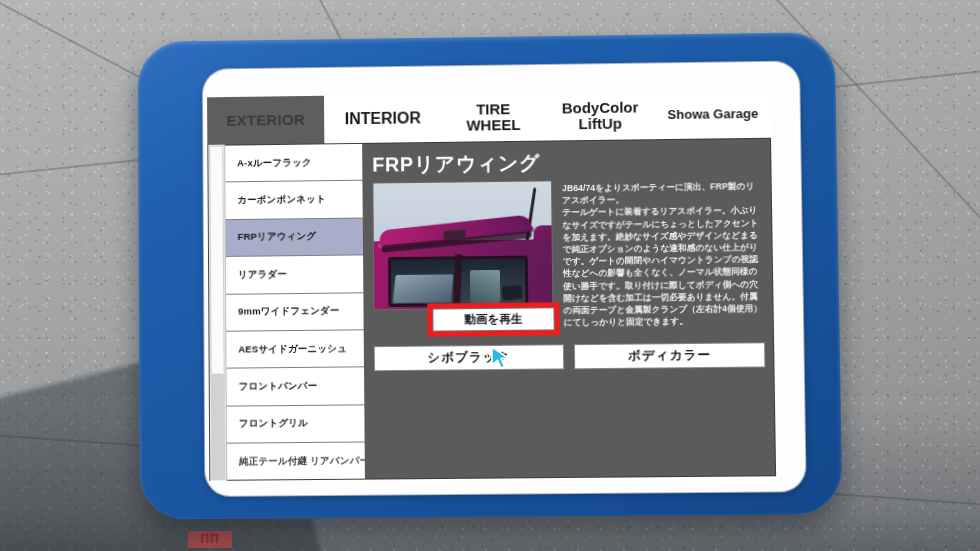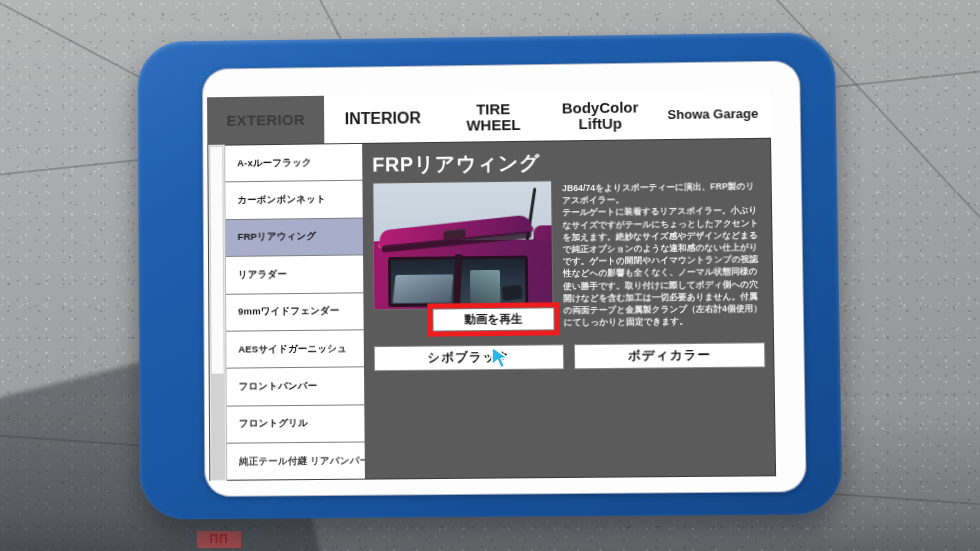--- a/index.html
+++ b/index.html
@@ -41,21 +41,21 @@
     position:absolute; left:0; right:0; bottom:0; height:140px;
     background:linear-gradient(180deg, rgba(40,44,50,0) 0%, rgba(40,44,50,.22) 70%, rgba(30,34,40,.38) 100%);
   }
   #darkcorner {
     position:absolute; left:-140px; bottom:-60px; width:440px; height:230px;
     background:rgba(45,50,58,.45); transform:rotate(-14deg); filter:blur(2px);
   }
 
   
   #paint-mark {
-    position:absolute; left:197px; top:531px; width:44px; height:17px;
+    position:absolute; left:188px; top:531px; width:44px; height:17px;
     background:rgba(228,70,70,.55);
     color:rgba(150,20,20,.75); font-size:12px; font-weight:bold;
     text-align:center; line-height:17px; letter-spacing:1px;
     filter:blur(.4px);
   }
 
   
   #tablet {
     position:absolute; left:137px; top:36px; width:700px; height:480px;
     background:linear-gradient(152deg,#2f6ec0 0%, #1f5fae 22%, #19559f 60%, #13478a 100%);

